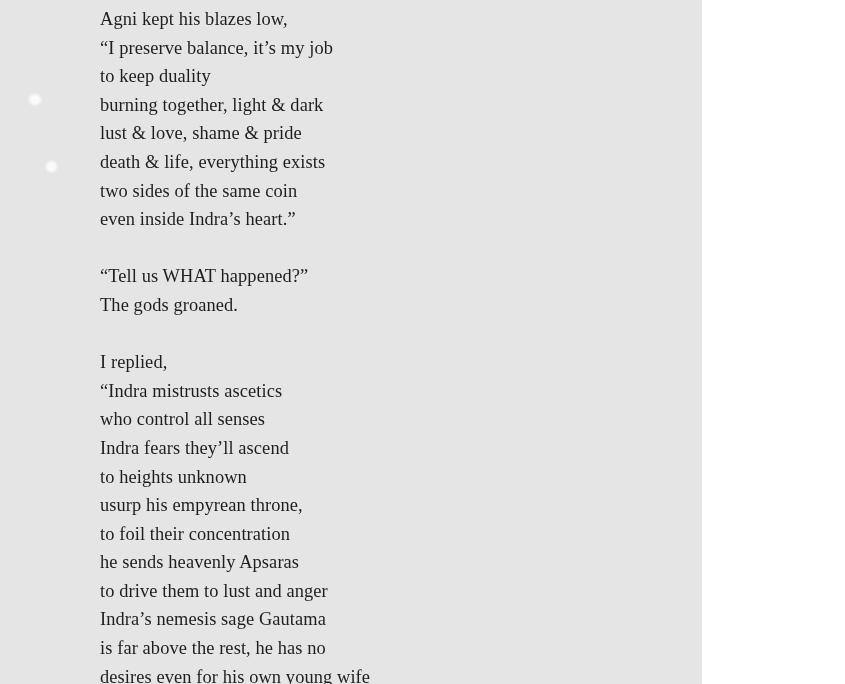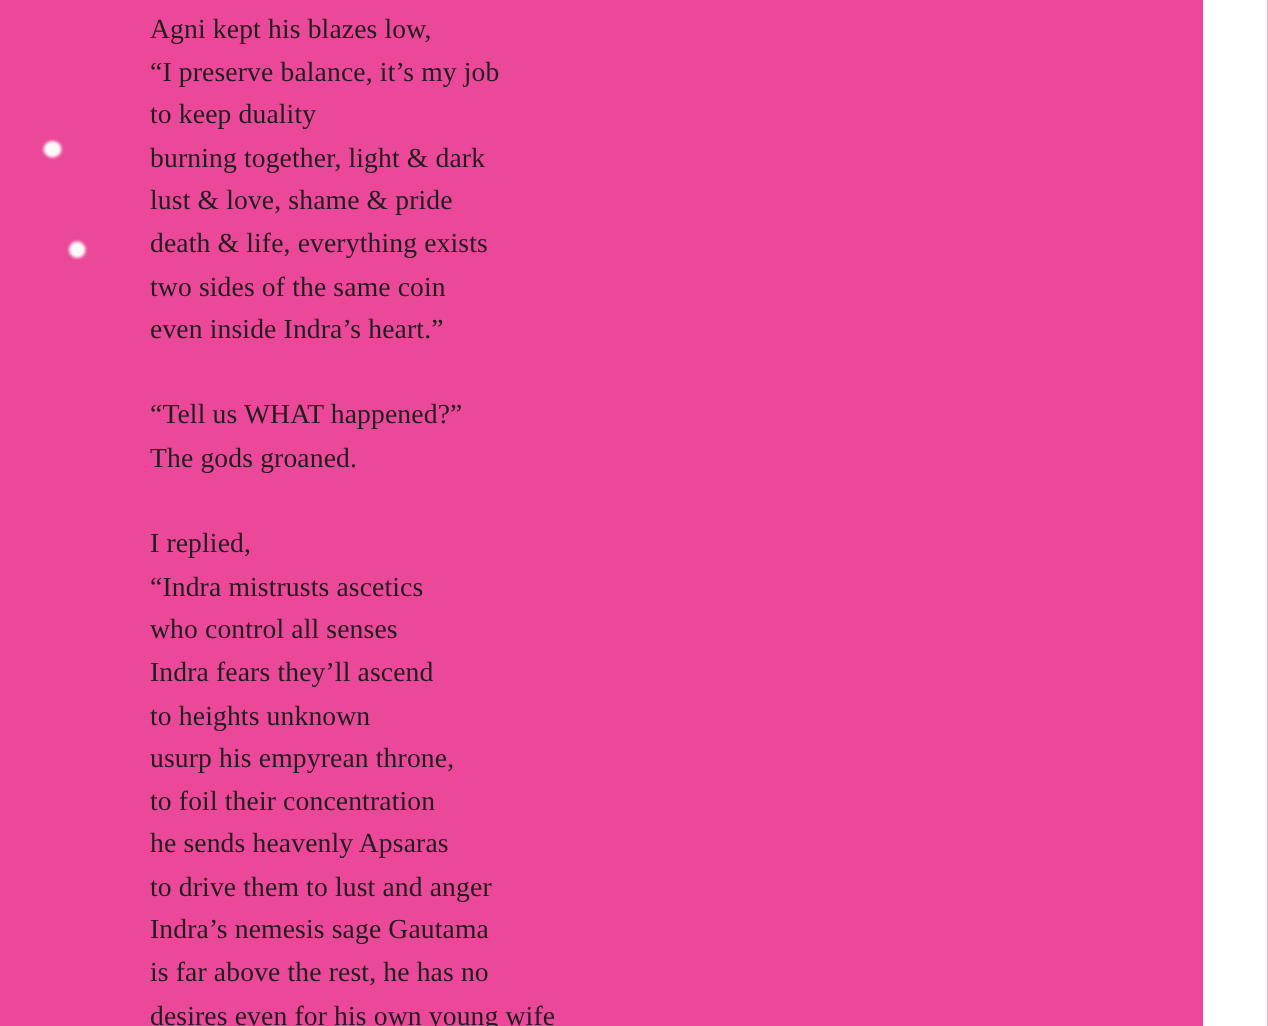--- a/index.html
+++ b/index.html
@@ -11,23 +11,23 @@
     height: 684px;
     overflow: hidden;
     background: #ffffff;
     position: relative;
     font-family: "Liberation Serif", "DejaVu Serif", serif;
   }
   .page {
     position: absolute;
     left: 0;
     top: 0;
-    width: 802px;
+    width: 702px;
     height: 684px;
-    background: #ec4899;
+    background: #e5e5e5;
   }
   .poem {
     position: absolute;
     left: 100px;
     top: 5px;
     width: 620px;
     color: #1e1e1e;
     font-size: 18.4px;
     line-height: 28.6px;
     letter-spacing: 0.1px;

